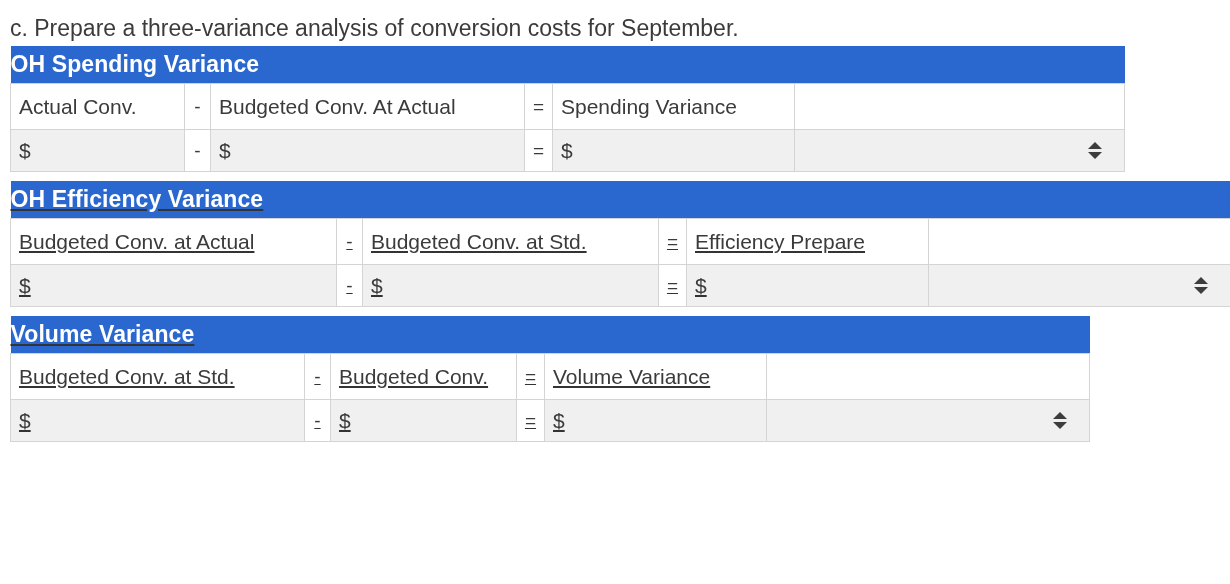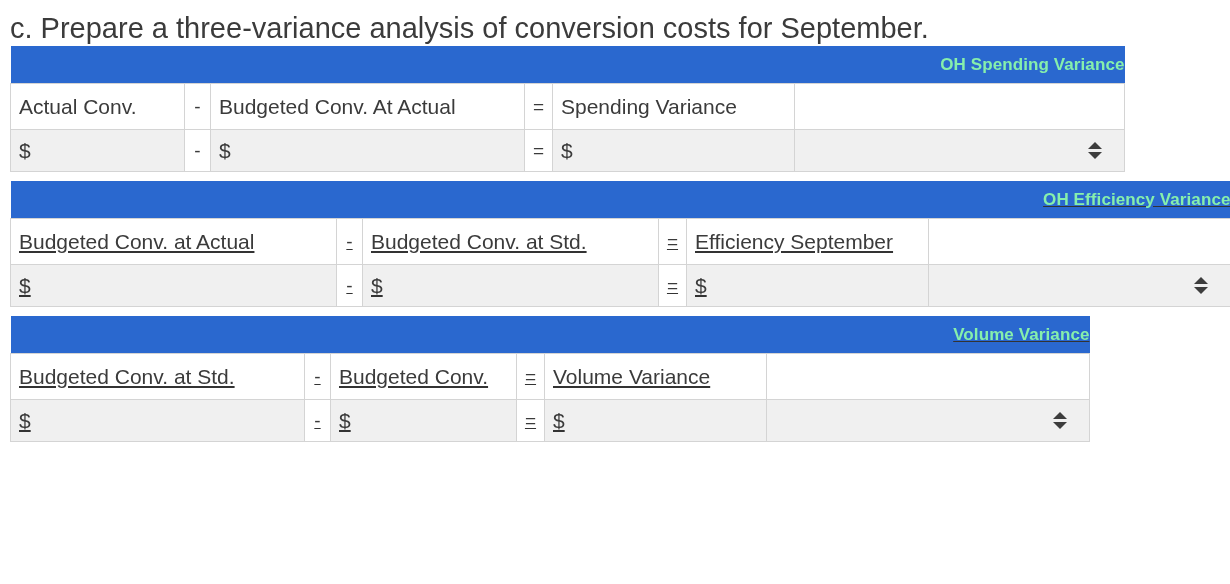--- a/index.html
+++ b/index.html
@@ -20,21 +20,21 @@
     height: 584px;
     position: relative;
     box-sizing: border-box;
   }
 
   
   .intro {
     padding: 10px 0 0 10px;
   }
   .intro-line {
-    font-size: 29px;
+    font-size: 23px;
     line-height: 36px;
     color: #3b3b3b;
     white-space: nowrap;
   }
   .note-label {
     font-weight: bold;
     color: #2d2d2d;
   }
 
   
@@ -44,24 +44,24 @@
     table-layout: fixed;
     background: #ffffff;
   }
   .vtable + .vtable {
     margin-top: 9px;
     text-decoration: underline;
   }
 
   .vtable .title-bar {
     background: #2a68cf;
-    color: #86efac;
+    color: #ffffff;
     font-weight: bold;
-    font-size: 17px;
-    text-align: right;
+    font-size: 23px;
+    text-align: left;
     height: 37px;
     padding: 0;
     border: none;
     letter-spacing: 0.1px;
   }
 
   .vtable td, .vtable th {
     border: 1px solid #d4d4d4;
     padding: 0;
     font-weight: normal;
@@ -198,21 +198,21 @@
     </colgroup>
     <tbody>
       <tr>
         <td class="title-bar" colspan="6">OH Efficiency Variance</td>
       </tr>
       <tr class="hrow">
         <td>Budgeted Conv. at Actual</td>
         <td class="op">-</td>
         <td>Budgeted Conv. at Std.</td>
         <td class="op">=</td>
-        <td>Efficiency September</td>
+        <td>Efficiency Prepare</td>
         <td class="blank"></td>
       </tr>
       <tr class="drow">
         <td><span class="dollar">$</span></td>
         <td class="op">-</td>
         <td><span class="dollar">$</span></td>
         <td class="op">=</td>
         <td><span class="dollar">$</span></td>
         <td class="selcell">
           <span class="spinner">

